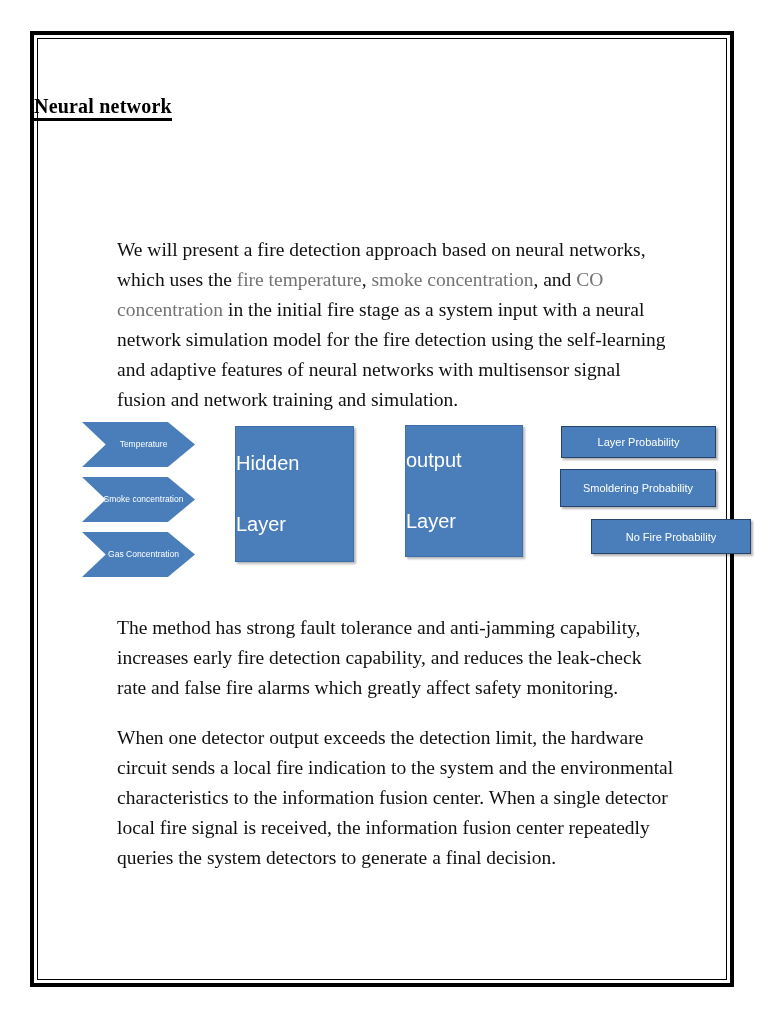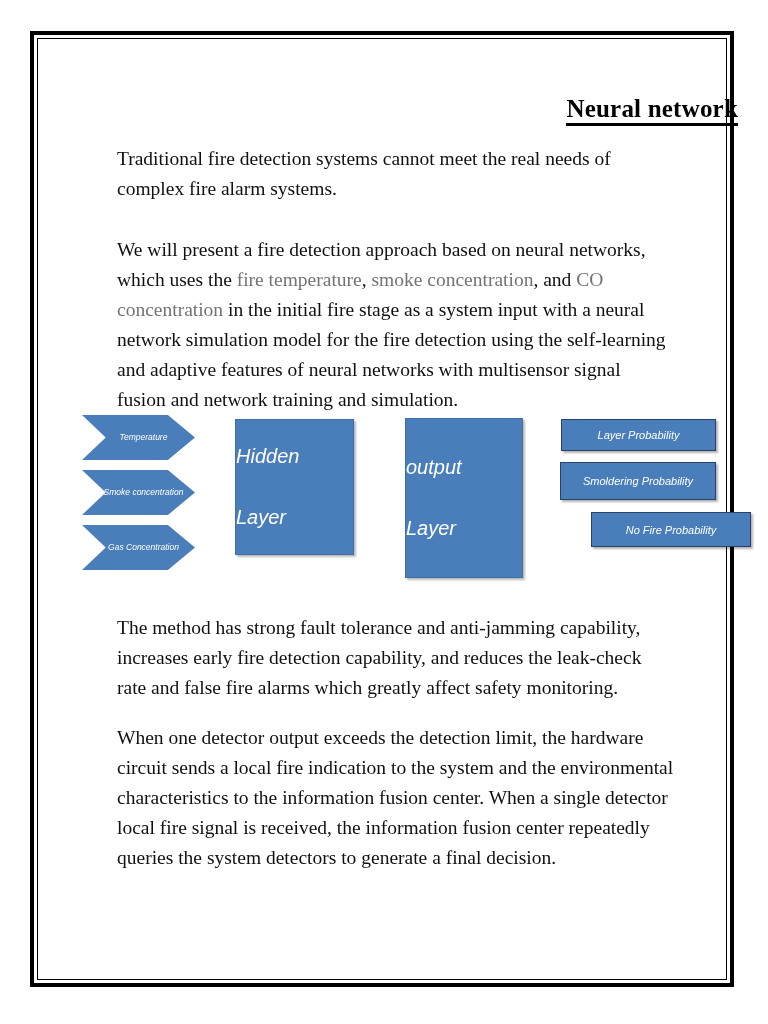--- a/index.html
+++ b/index.html
@@ -46,22 +46,22 @@
     width: 704px;
     height: 956px;
   }
 
   
   .title {
     position: absolute;
     left: 0;
     top: 60px;
     width: 704px;
-    text-align: right;
-    font-size: 25px;
+    text-align: left;
+    font-size: 20px;
     font-weight: bold;
     color: #000000;
     letter-spacing: 0.2px;
   }
   .title span {
     border-bottom: 3px solid #000000;
     padding-bottom: 1px;
   }
 
   
@@ -77,25 +77,24 @@
   .para.p2 { top: 200px; width: 555px; }
   .para.p3 { top: 578px; width: 552px; }
   .para.p4 { top: 688px; width: 560px; }
 
   .red { color: #737373; }
 
   
   .diagram {
     position: absolute;
     left: 0;
-    top: 9px;
+    top: 16px;
     width: 704px;
     height: 956px;
     pointer-events: none;
-    font-style: italic;
   }
   .diagram > * { pointer-events: auto; }
 
   
   .chevron {
     position: absolute;
     width: 113px;
     height: 45px;
     background: #4a7ebb;
     -webkit-clip-path: polygon(0% 0%, 76% 0%, 100% 50%, 76% 100%, 0% 100%, 21% 50%);
@@ -125,21 +124,21 @@
     font-family: "Liberation Sans", sans-serif;
     font-size: 20px;
     display: flex;
     flex-direction: column;
     align-items: flex-start;
     justify-content: center;
     box-shadow: 1.5px 1.5px 2px rgba(0,0,0,0.28);
   }
   .layer-box .l1 { margin-bottom: 38px; }
   .layer-box.hidden-layer { left: 201px; top: 375px; width: 119px; height: 136px; }
-  .layer-box.output-layer { left: 371px; top: 374px; width: 118px; height: 160px; }
+  .layer-box.output-layer { left: 371px; top: 374px; width: 118px; height: 132px; }
 
   
   .out-box {
     position: absolute;
     background: #4a7ebb;
     border: 1.5px solid #27436b;
     box-sizing: border-box;
     color: #ffffff;
     font-family: "Liberation Sans", sans-serif;
     font-size: 11px;
@@ -159,23 +158,20 @@
 <div class="page">
   <div class="page-border">
     <div class="page-border-inner"></div>
 
     <div class="content">
 
       <div class="title">
         <span>Neural network</span>
       </div>
 
-      <div class="para p1">
-        <span>Traditional fire detection systems cannot meet the real needs of complex fire alarm systems.</span>
-      </div>
 
       <div class="para p2">
         <span>We will present a fire detection approach based on neural networks, which uses the </span><span class="red">fire temperature</span><span>, </span><span class="red">smoke concentration</span><span>, and </span><span class="red">CO concentration</span><span> in the initial fire stage as a system input with a neural network simulation model for the fire detection using the self-learning and adaptive features of neural networks with multisensor signal fusion and network training and simulation.</span>
       </div>
 
       <div class="diagram">
 
         <div class="chevron c1">
           <span>Temperature</span>
         </div>

